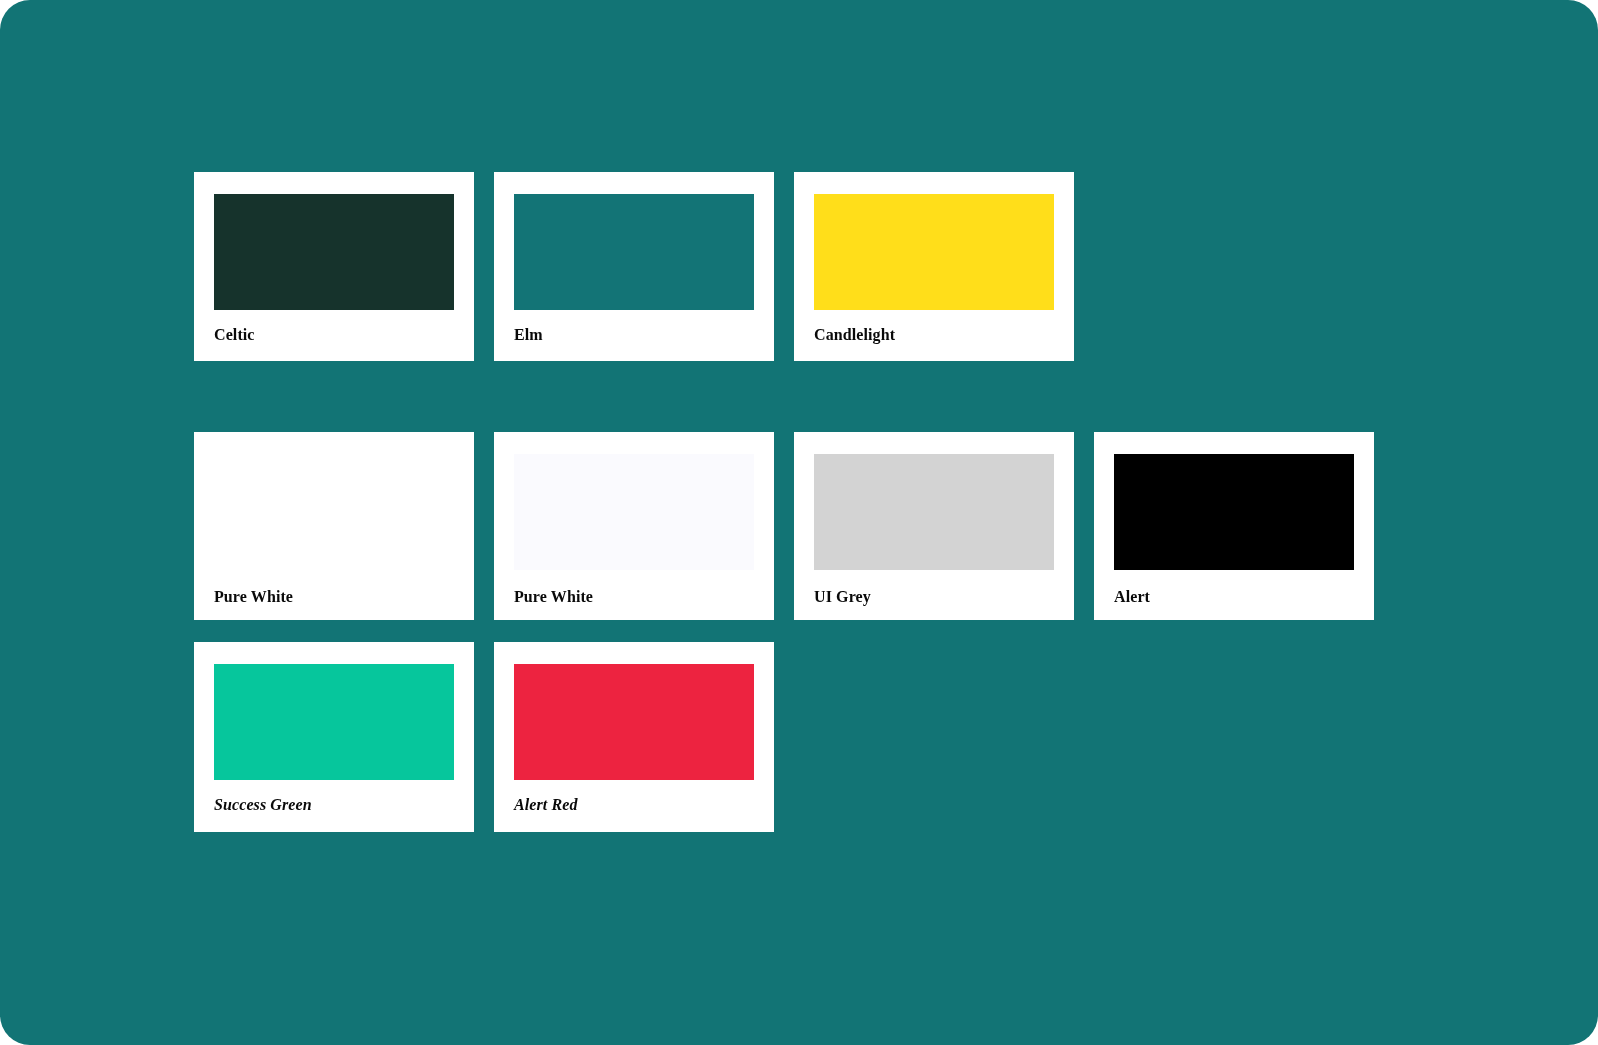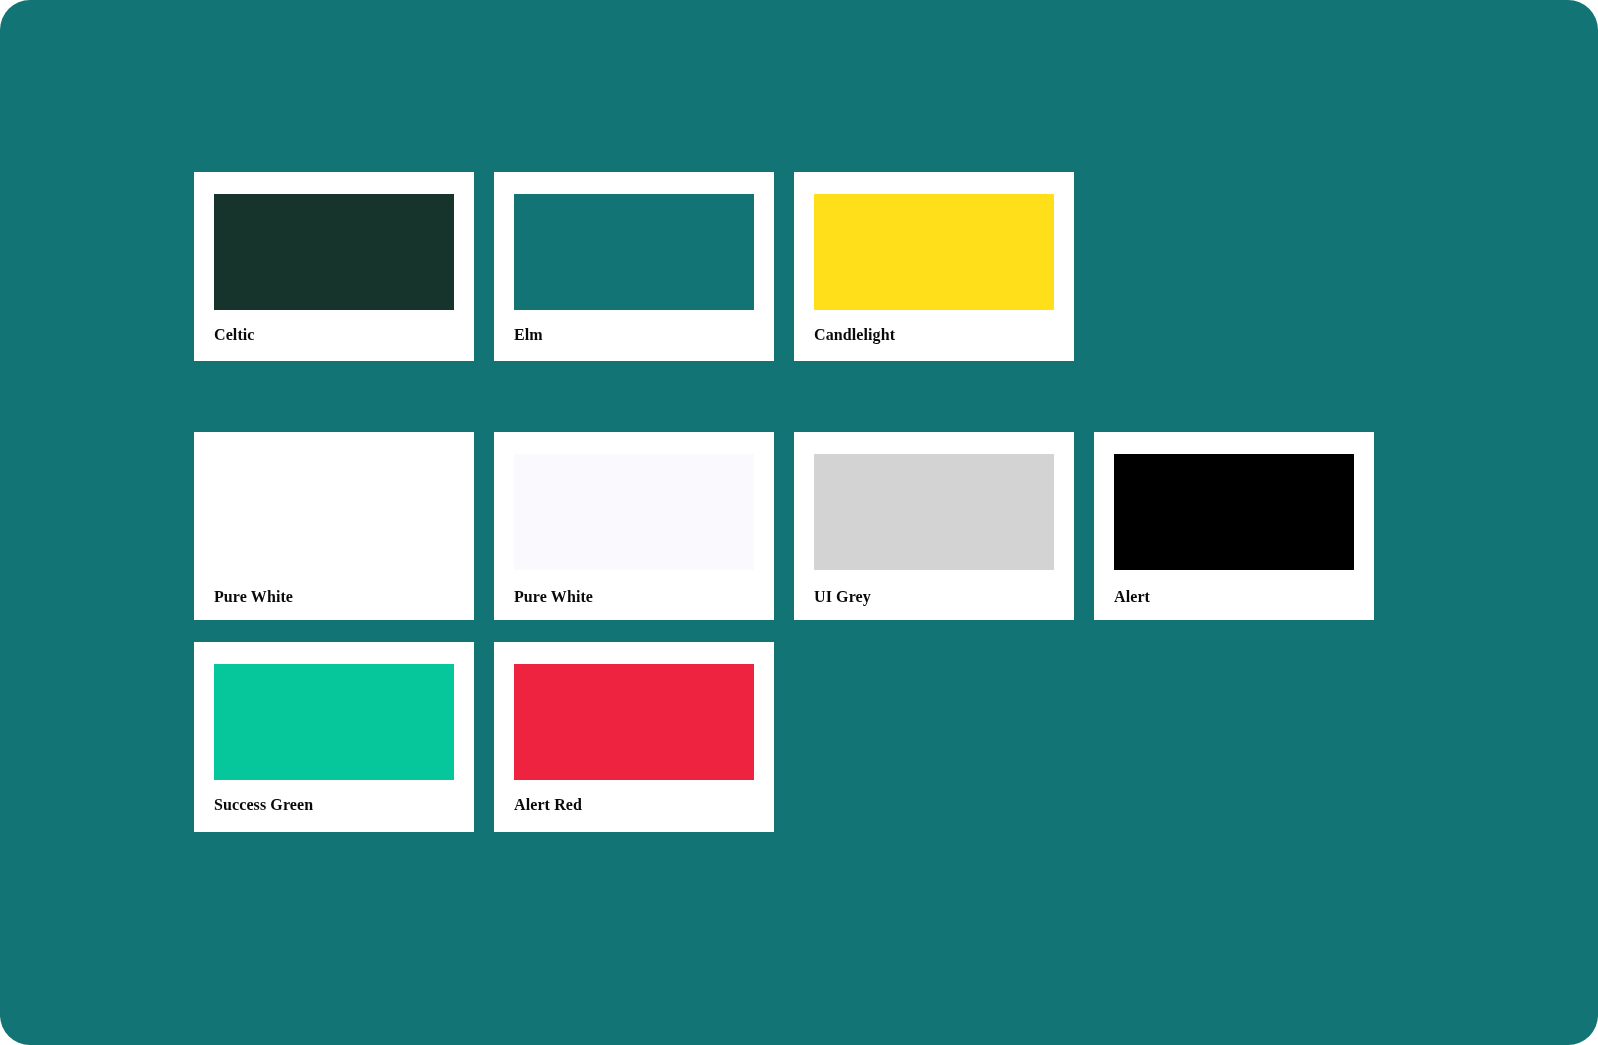--- a/index.html
+++ b/index.html
@@ -105,21 +105,21 @@
 
   
   #row2 .card {
     padding-top: 22px;
     padding-bottom: 14px;
     height: 188px;
   }
   #row2 .label { margin-top: 18px; }
 
   #row1 .card { height: 189px; }
-  #row3 .card { height: 190px; }
+  #row3 .card { height: 190px; font-style: italic; }
 </style>
 </head>
 <body>
 
 <div id="stage" style="background: rgb(255, 255, 255);">
   <div id="canvas" style="background: rgb(18, 116, 117); border-radius: 30px;">
 
     <div id="row1" class="row row-1">
 
       <div class="card card-w">

